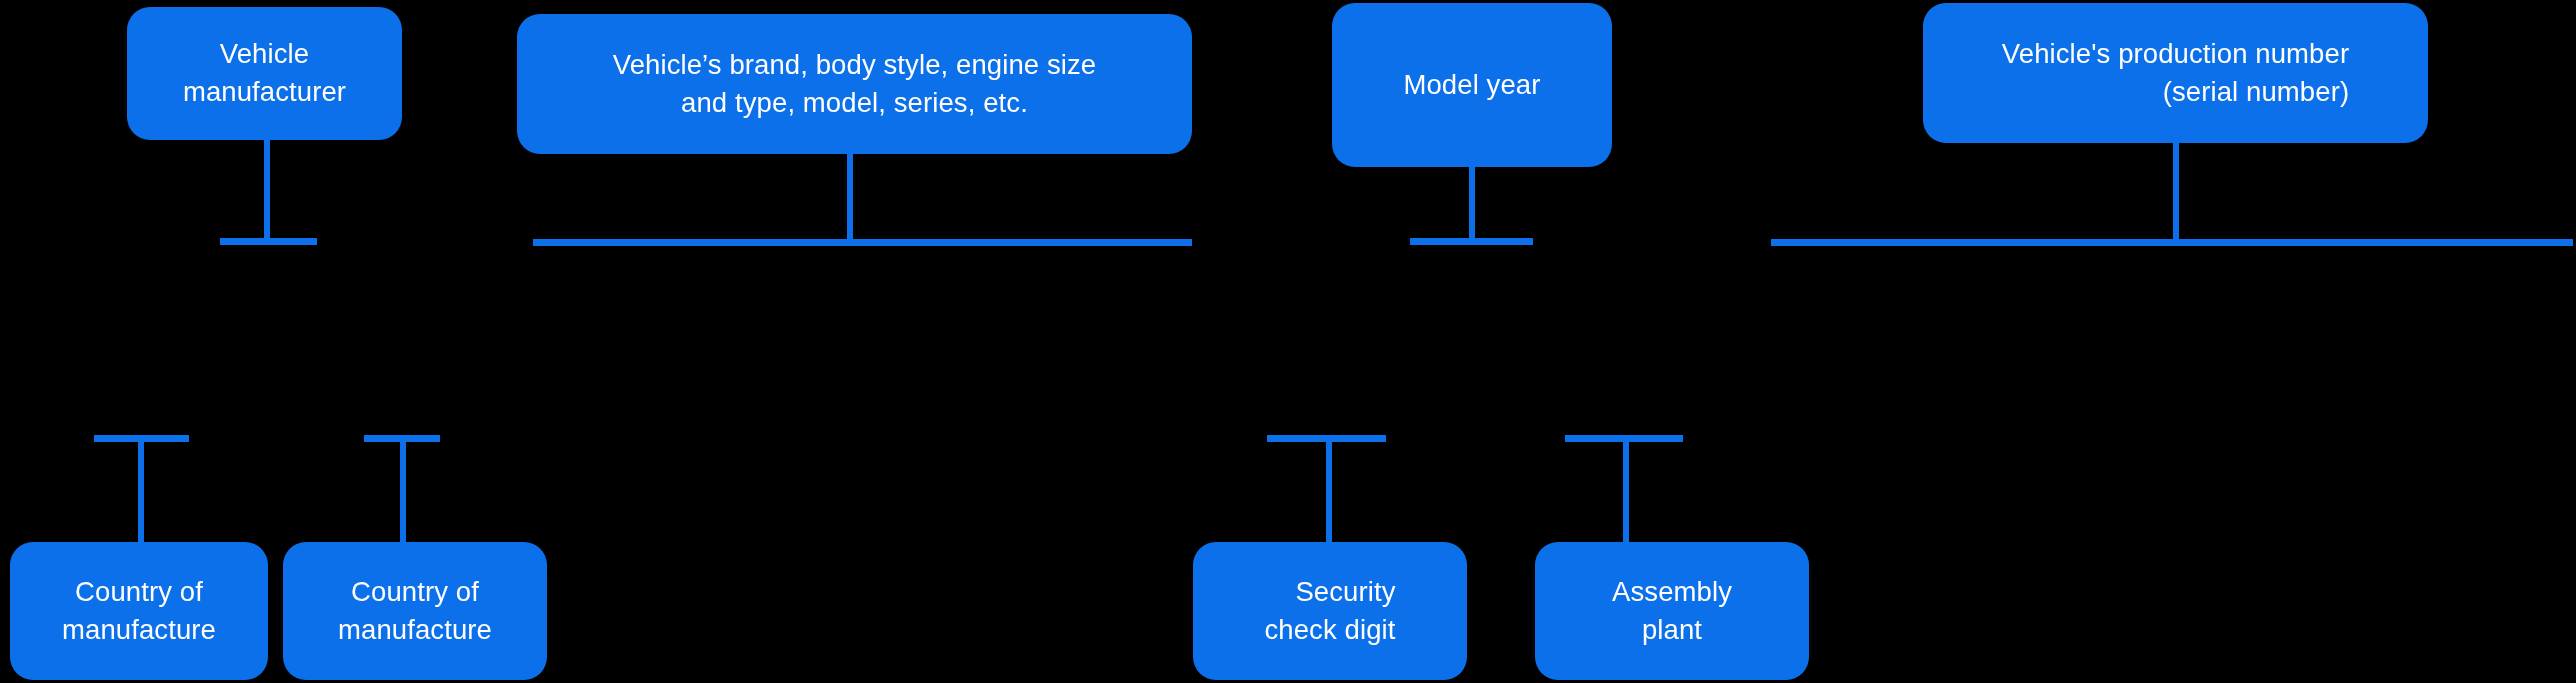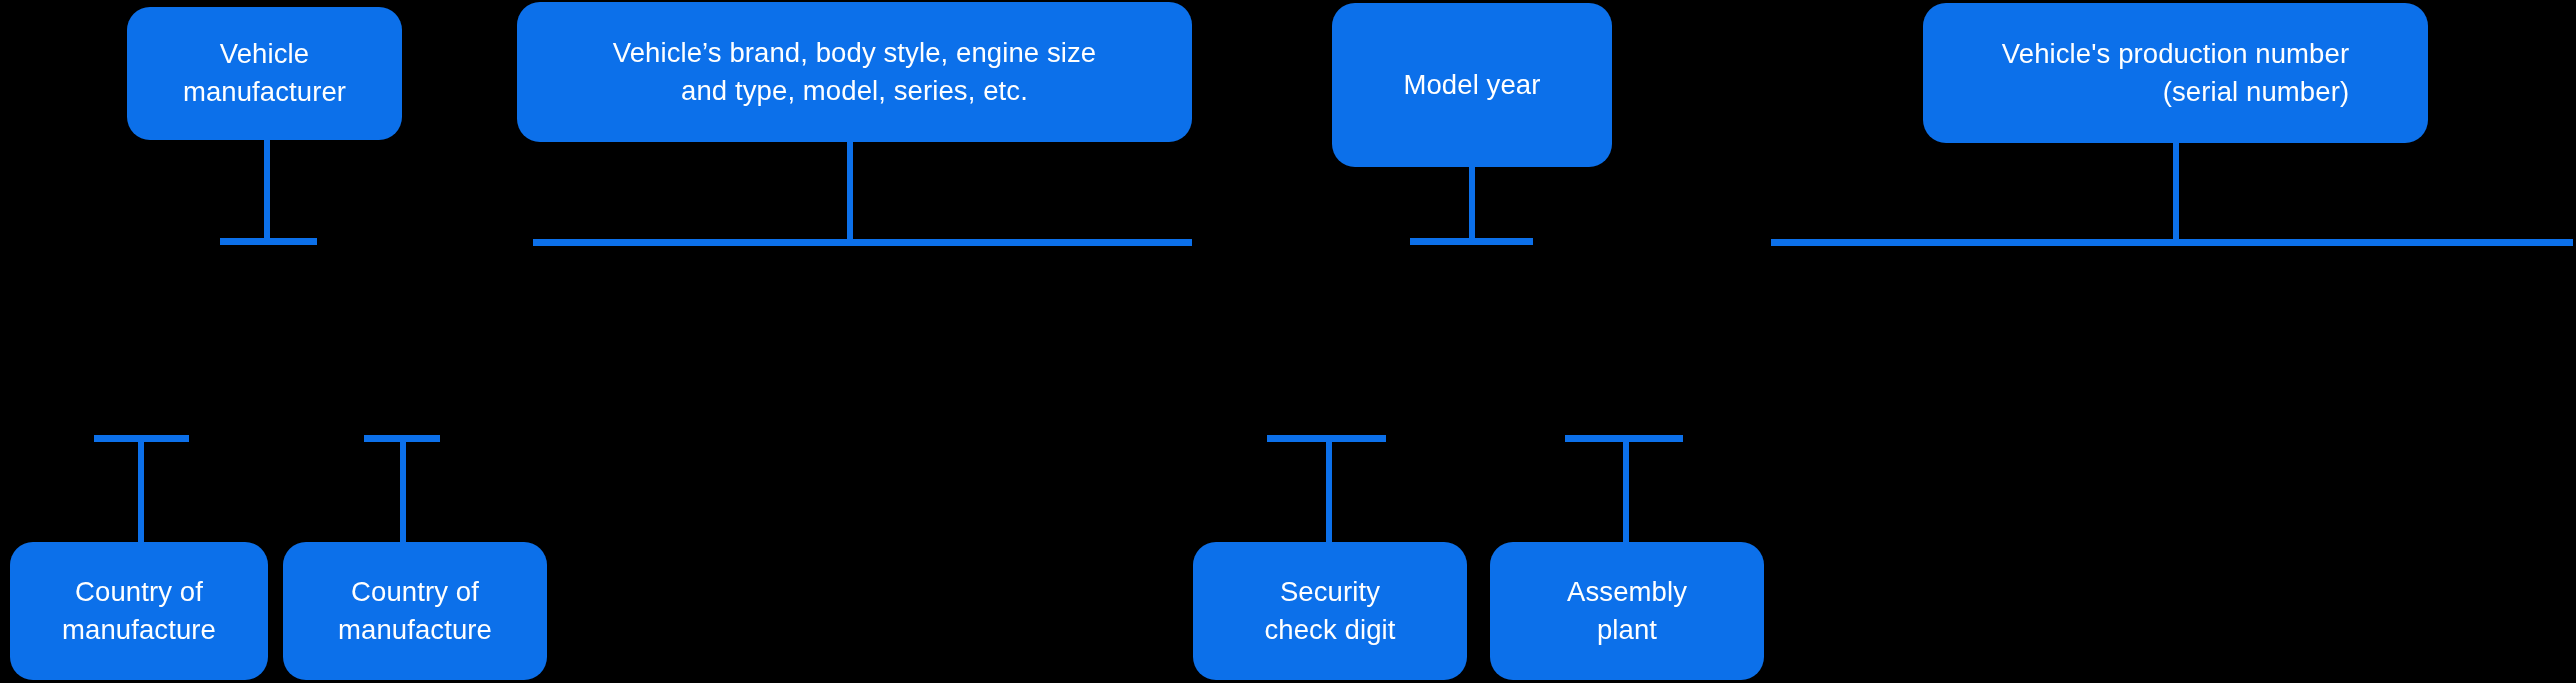--- a/index.html
+++ b/index.html
@@ -42,21 +42,21 @@
   }
 </style>
 </head>
 <body>
 
 <div class="stage">
 
   <div class="node" style="left:127px; top:6.7px; width:275px; height:133px;">Vehicle
 manufacturer</div>
 
-  <div class="node" style="left:517px; top:2px; width:675px; height:140px;">Vehicle’s brand, body style, engine size
+  <div class="node" style="left:517px; top:14px; width:675px; height:140px;">Vehicle’s brand, body style, engine size
 and type, model, series, etc.</div>
 
   <div class="node" style="left:1332px; top:2.7px; width:280px; height:164px;">Model year</div>
 
   <div class="node" style="left:1923px; top:3.4px; width:505px; height:140px;text-align:right;">Vehicle's production number
 (serial number)</div>
 
   <div>
     <div class="vline" style="left:264px; top:138px; height:101px;"></div>
     <div class="hbar" style="left:220px; top:238px; width:97px;"></div>
@@ -96,20 +96,20 @@
     <div class="hbar" style="left:1565px; top:435px; width:118px;"></div>
     <div class="vline" style="left:1623px; top:440px; height:103px;"></div>
   </div>
 
   <div class="node" style="left:10px; top:542px; width:258px; height:138px;">Country of
 manufacture</div>
 
   <div class="node" style="left:283px; top:542px; width:264px; height:138px;">Country of
 manufacture</div>
 
-  <div class="node" style="left:1193px; top:542px; width:274px; height:138px;">Security
+  <div class="node" style="left:1193px; top:542px; width:274px; height:138px;text-align:right;">Security
 check digit</div>
 
-  <div class="node" style="left:1490px; top:542px; width:274px; height:138px;">Assembly
+  <div class="node" style="left:1535px; top:542px; width:274px; height:138px;">Assembly
 plant</div>
 
 </div>
 
 
 </body></html>

